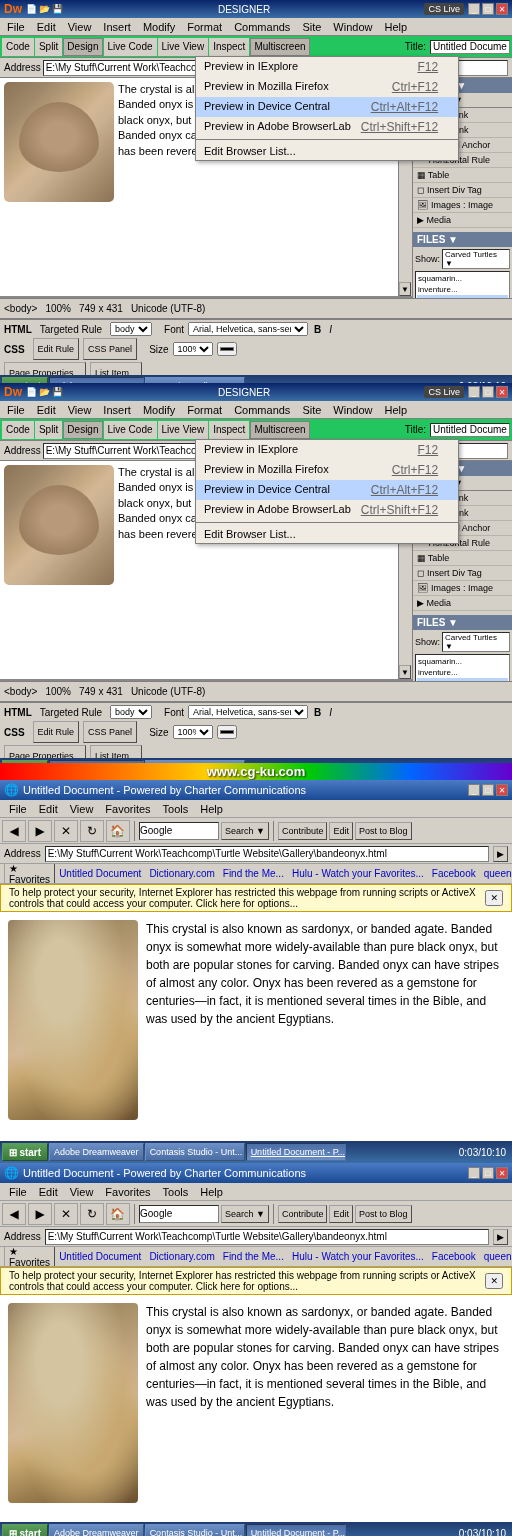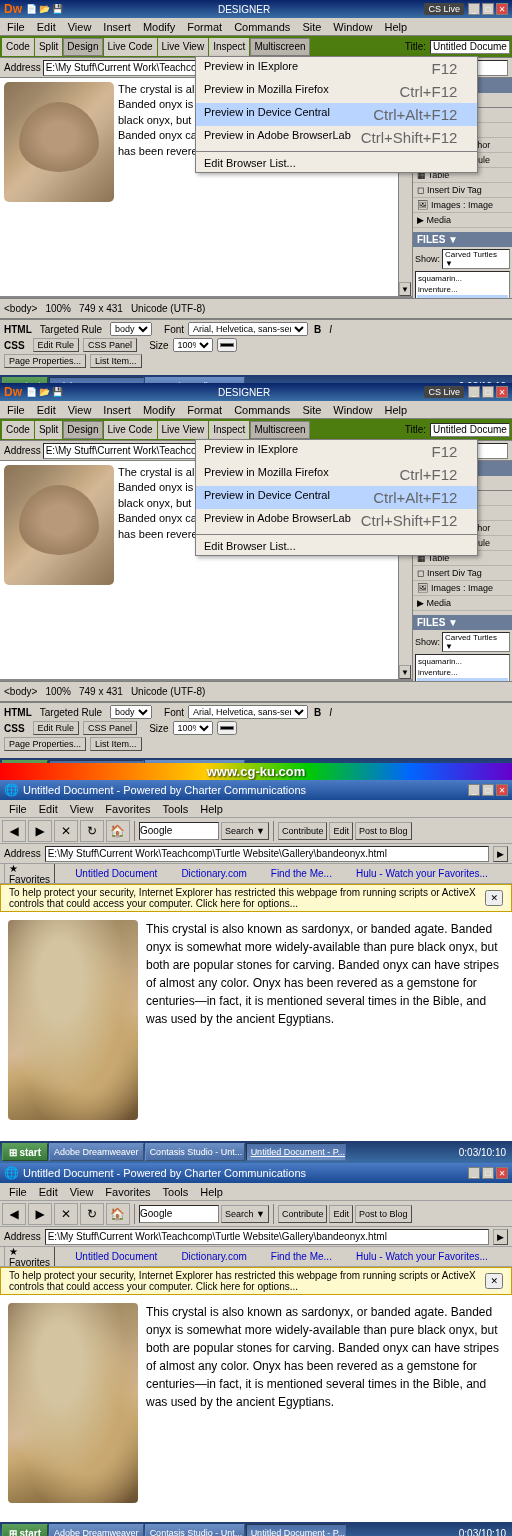--- a/index.html
+++ b/index.html
@@ -34,21 +34,21 @@
       align-items: center;
       border-bottom: 1px solid #808080;
       font-size: 11px;
       gap: 2px;
       padding: 0 2px;
     }
     .dw-menu-item { padding: 1px 5px; cursor: pointer; }
 
     .dw-toolbar {
       height: 22px;
-      background: #4d7c0f;
+      background: #22c55e;
       border-bottom: 1px solid #808080;
       display: flex;
       align-items: center;
       padding: 0 2px;
       gap: 1px;
     }
     .dw-toolbar-btn {
       height: 18px;
       padding: 0 3px;
       background: #d4d0c8;
@@ -150,21 +150,21 @@
     }
     .dropdown-item {
       padding: 3px 20px 3px 8px;
       display: flex;
       justify-content: space-between;
       gap: 10px;
       cursor: pointer;
     }
     .dropdown-item.selected { background: #b8d4ff; }
     .dropdown-divider { height: 1px; background: #808080; margin: 2px 0; }
-    .shortcut { color: #666; font-size: 15px; }
+    .shortcut { color: #666; font-size: 12px; text-decoration: underline; }
 
     
     .taskbar {
       position: absolute;
       height: 22px;
       left: 0; right: 0;
       background: linear-gradient(to bottom, #1f3a6e, #3a6ea5);
       display: flex;
       align-items: center;
       padding: 0 2px;
@@ -285,21 +285,21 @@
       font-size: 10px;
       padding: 0 2px;
     }
 
     .ie-favorites-bar {
       height: 20px;
       background: #d4d0c8;
       display: flex;
       align-items: center;
       padding: 0 4px;
-      gap: 16px;
+      gap: 0;
       font-size: 10px;
       border-bottom: 1px solid #a0a0a0;
       overflow: hidden;
     }
 
     .ie-fav-item {
       padding: 1px 4px;
       color: #0000cc;
       cursor: pointer;
       font-size: 10px;
@@ -350,21 +350,21 @@
       align-items: center;
       justify-content: center;
       font-size: 13px;
       font-weight: bold;
       color: white;
       text-shadow: 1px 1px 2px rgba(0,0,0,0.8);
     }
 
     .props-row { display: flex; align-items: center; gap: 4px; margin-bottom: 2px; }
     .props-input { height: 14px; border: 1px inset #808080; font-size: 10px; padding: 0 2px; background: white; }
-    .props-btn { height: 14px; padding: 0 4px; font-size: 9px; background: #d4d0c8; border: 1px outset #a0a0a0; cursor: pointer; }
+    .props-btn { height: 22px; padding: 0 4px; font-size: 9px; background: #d4d0c8; border: 1px outset #a0a0a0; cursor: pointer; }
   </style>
 </head>
 <body>
 
 <div class="dw-section dw-top">
 
   <div class="dw-titlebar">
     <span style="color:#ff6a00; font-weight:bold; font-size:12px;">Dw</span>
     <div style="display:flex; gap:2px; font-size:9px;">
       <span>📄</span>

